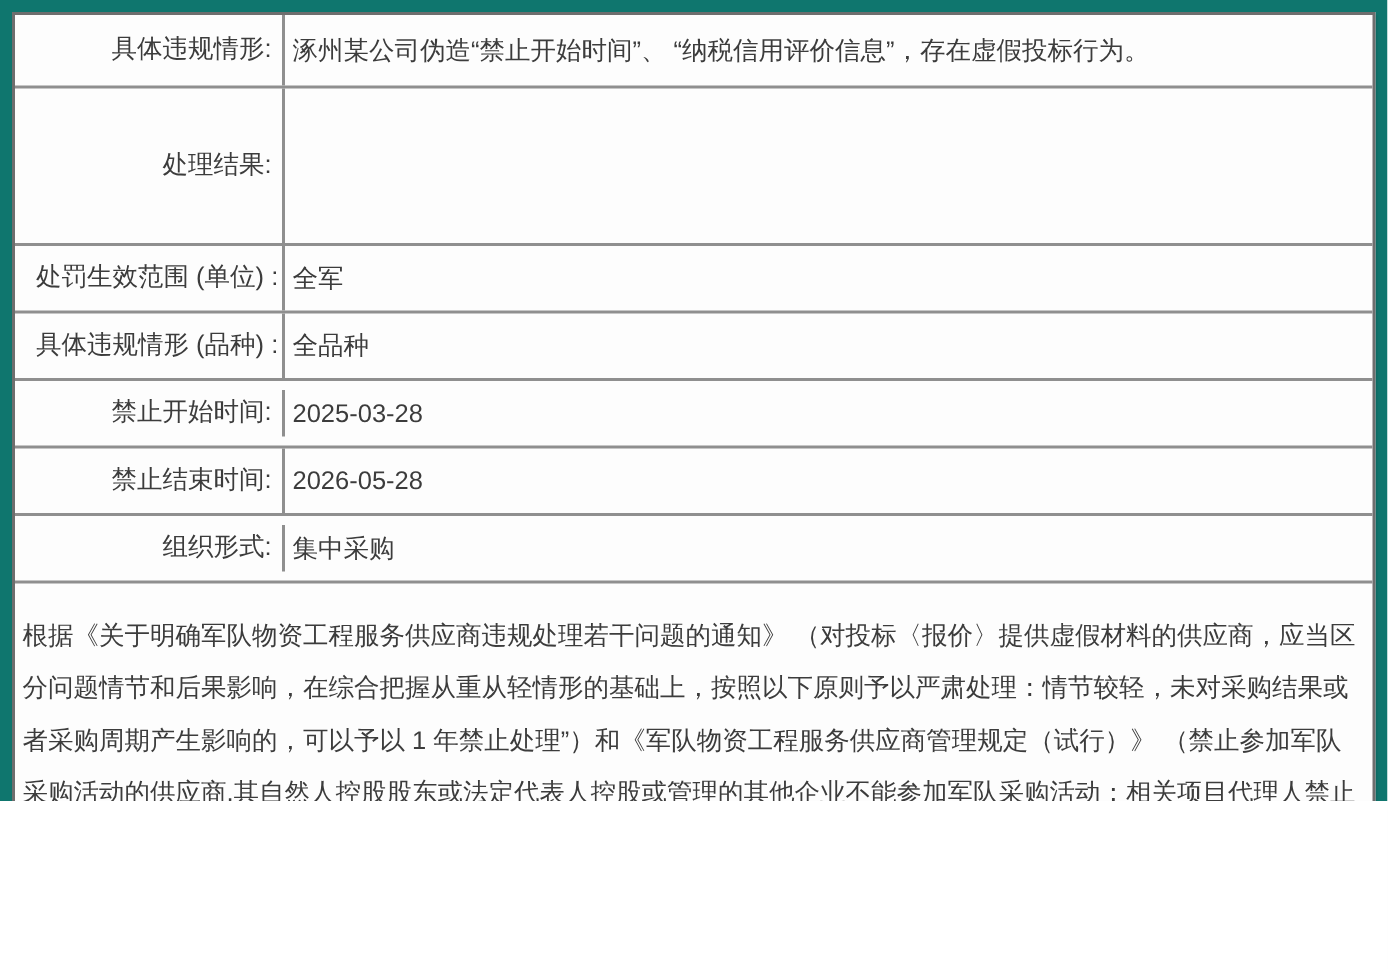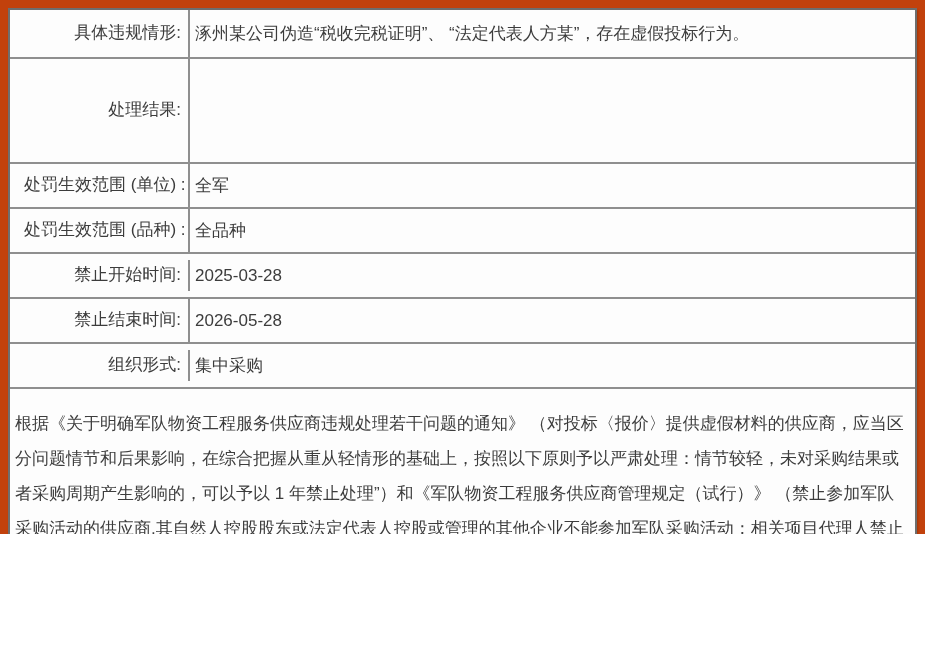--- a/index.html
+++ b/index.html
@@ -5,21 +5,21 @@
   html, body {
     margin: 0;
     padding: 0;
     background: #ffffff;
     font-family: "Liberation Sans", "DejaVu Sans", sans-serif;
   }
   .page {
     position: relative;
     width: 925px;
     height: 534px;
-    background: #c2410c;
+    background: #0f766e;
     overflow: hidden;
   }
   .penalty-table {
     position: absolute;
     left: 8px;
     top: 8px;
     width: 909px;
     box-sizing: border-box;
     border: 2px solid #6e6e6e;
     background: #fdfdfd;
@@ -72,37 +72,37 @@
 </style>
 </head>
 <body>
 
 <div class="page">
   <div class="penalty-table">
 
     <div class="row h47">
       <div class="label-cell">具体违规情形:</div>
       <div class="value-cell">
-          <span>涿州某公司伪造“税收完税证明”、 “法定代表人方某”，存在虚假投标行为。</span>
+          <span>涿州某公司伪造“禁止开始时间”、 “纳税信用评价信息”，存在虚假投标行为。</span>
         </div>
     </div>
 
     <div class="row h105">
       <div class="label-cell">处理结果:</div>
     </div>
 
     <div class="row h44 label-left">
       <div class="label-cell">处罚生效范围 (单位) :</div>
       <div class="value-cell">
           <span>全军</span>
         </div>
     </div>
 
     <div class="row h44 label-left">
-      <div class="label-cell">处罚生效范围 (品种) :</div>
+      <div class="label-cell">具体违规情形 (品种) :</div>
       <div class="value-cell">
           <span>全品种</span>
         </div>
     </div>
 
     <div class="row h45">
       <div class="label-cell">禁止开始时间:</div>
       <div class="value-cell">
           <span>2025-03-28</span>
         </div>

